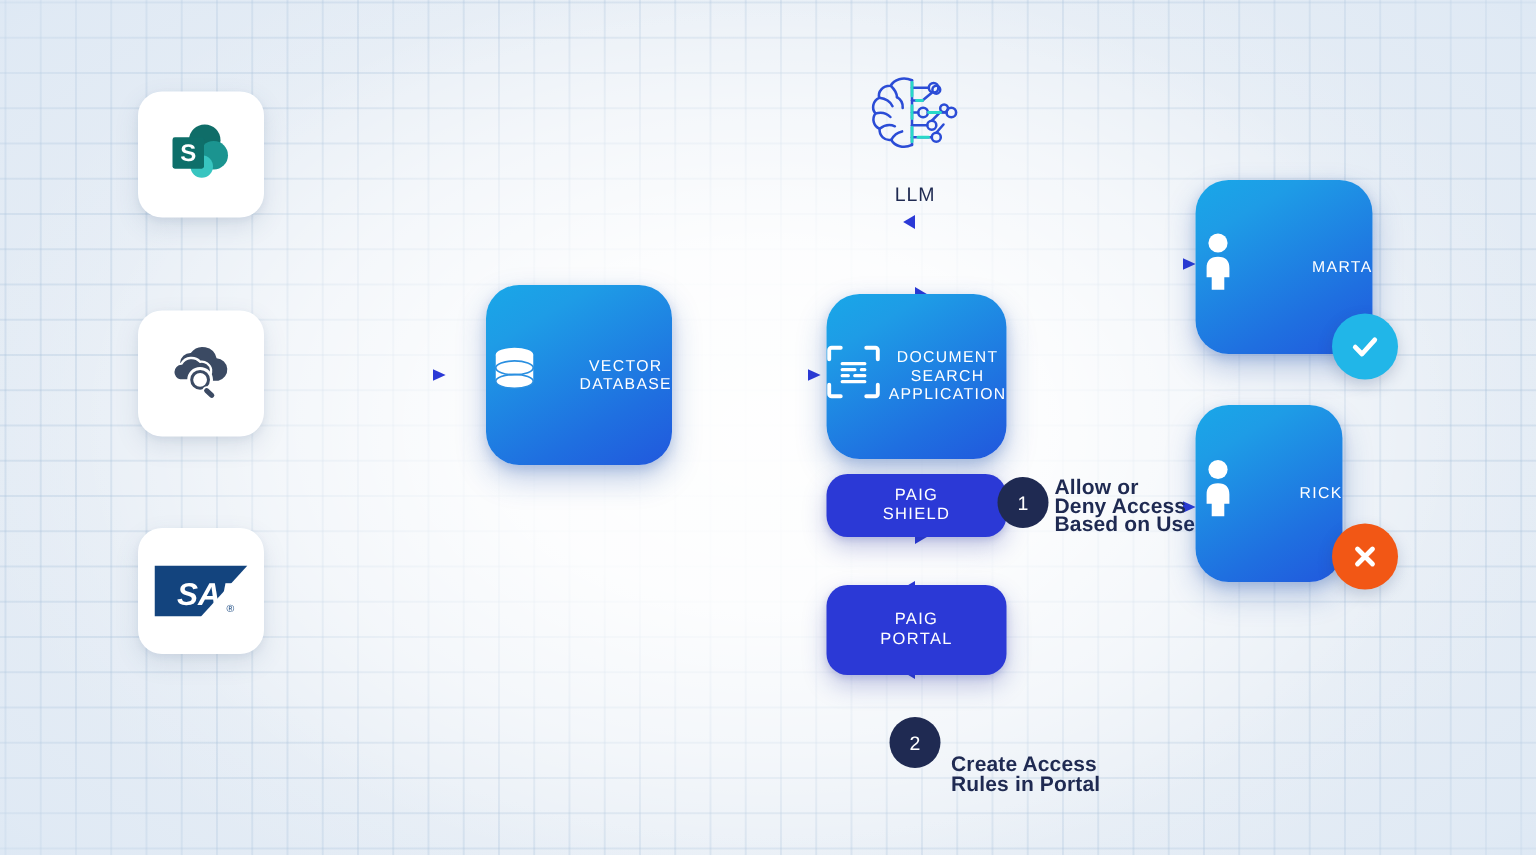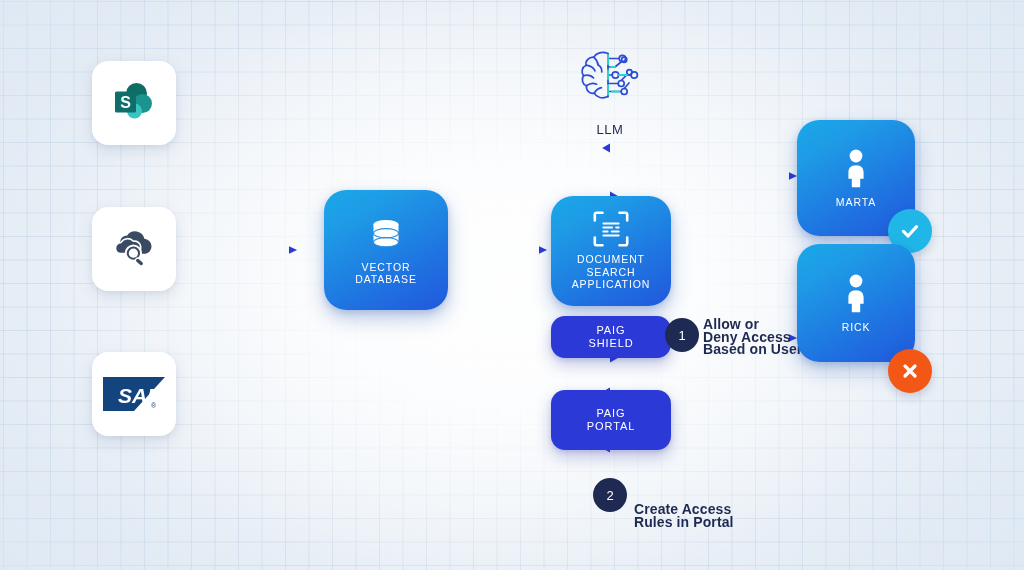--- a/index.html
+++ b/index.html
@@ -50,22 +50,22 @@
     border-radius: 16px;
     box-shadow: 0 6px 16px rgba(60,90,130,0.13), 0 2px 5px rgba(60,90,130,0.07);
     display: flex; align-items: center; justify-content: center;
   }
 
   
   .bluecard {
     border-radius: 22px;
     background: linear-gradient(150deg, #19a7e8 0%, #1e9ce6 22%, #1f6fe0 72%, #2158dd 100%);
     box-shadow: 0 9px 20px rgba(30,80,170,0.28), 0 3px 7px rgba(30,80,170,0.18);
-    display: flex; flex-direction: column;
-    align-items: center; justify-content: center;
+    display: flex; 
+    align-items: center; justify-content: space-between;
     color: #ffffff;
   }
   .bluecard .label {
     font-size: 10.5px; letter-spacing: 0.9px; line-height: 12.5px;
     text-align: center; font-weight: 400; text-transform: uppercase;
   }
 
   
   .indigo {
     border-radius: 14px;
@@ -341,21 +341,21 @@
     <div class="label">MARTA</div>
   </div>
   <div class="statusbadge badge-allow" style="left:888px; top:209px;">
     <span>
       <svg class="icon" width="22" height="22" viewBox="0 0 22 22">
         <path d="M4.5,11.4 L9,16 L17.5,6.6" fill="none" stroke="#ffffff" stroke-width="3.2" stroke-linecap="round" stroke-linejoin="round"></path>
       </svg>
     </span>
   </div>
 
-  <div class="node bluecard" style="left:797px; top:244px; width:118px; height:118px;">
+  <div class="node bluecard" style="left:797px; top:270px; width:98px; height:118px;">
     <span style="margin-bottom:8px;">
       <svg class="icon" width="30" height="40" viewBox="0 0 30 40">
         <circle cx="15" cy="8" r="6.4" fill="#ffffff"></circle>
         <path d="M15,17.2 c-5.4,0 -7.6,3 -7.6,7.4 v6.2 h3.4 v8.4 h8.4 v-8.4 h3.4 v-6.2
                  c0,-4.4 -2.2,-7.4 -7.6,-7.4 Z" fill="#ffffff"></path>
       </svg>
     </span>
     <div class="label">RICK</div>
   </div>
   <div class="statusbadge badge-deny" style="left:888px; top:349px;">

